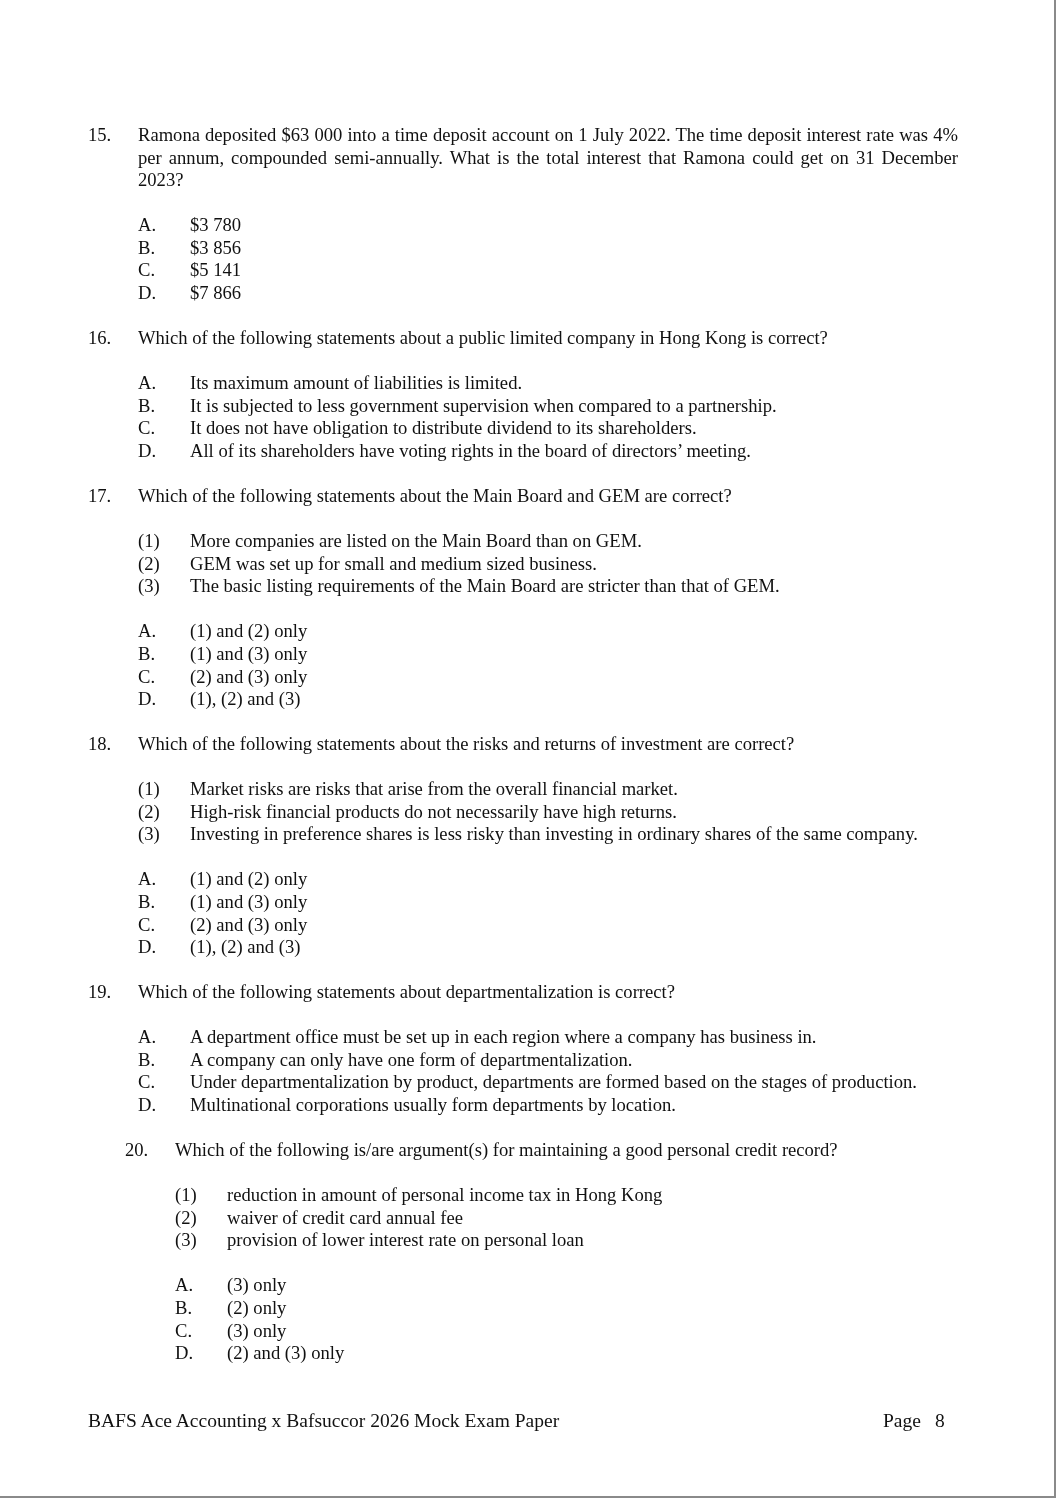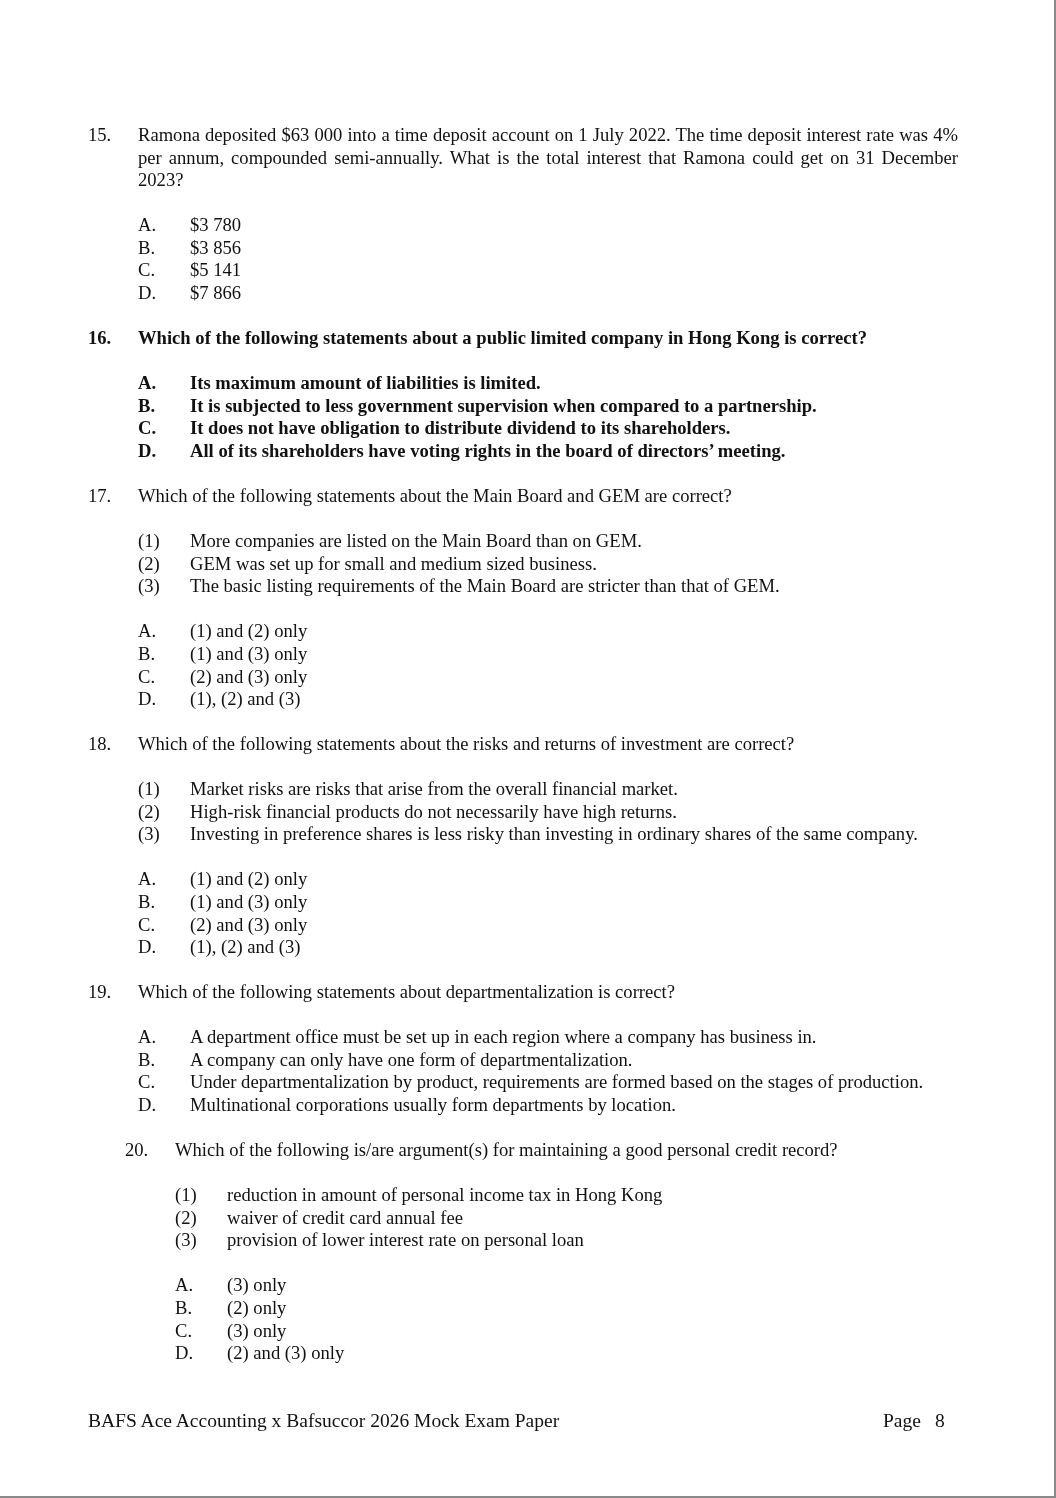--- a/index.html
+++ b/index.html
@@ -47,21 +47,21 @@
           <span class="lbl">C.</span>
           <span class="txt">$5 141</span>
         </div>
       <div class="row">
           <span class="lbl">D.</span>
           <span class="txt">$7 866</span>
         </div>
     </div>
   </div>
 
-  <div class="q" style="top:327px;font-weight:bold;">
+  <div class="q" style="top:327px;">
     <div class="qnum">16.</div>
     <div class="qtext">Which of the following statements about a public limited company in Hong Kong is correct?</div>
     <div class="list">
       <div class="row">
           <span class="lbl">A.</span>
           <span class="txt">Its maximum amount of liabilities is limited.</span>
         </div>
       <div class="row">
           <span class="lbl">B.</span>
           <span class="txt">It is subjected to less government supervision when compared to a partnership.</span>
@@ -158,21 +158,21 @@
       <div class="row">
           <span class="lbl">A.</span>
           <span class="txt">A department office must be set up in each region where a company has business in.</span>
         </div>
       <div class="row">
           <span class="lbl">B.</span>
           <span class="txt">A company can only have one form of departmentalization.</span>
         </div>
       <div class="row">
           <span class="lbl">C.</span>
-          <span class="txt">Under departmentalization by product, requirements are formed based on the stages of production.</span>
+          <span class="txt">Under departmentalization by product, departments are formed based on the stages of production.</span>
         </div>
       <div class="row">
           <span class="lbl">D.</span>
           <span class="txt">Multinational corporations usually form departments by location.</span>
         </div>
     </div>
   </div>
 
   <div class="q" style="top:1139px;margin-left:37px;">
     <div class="qnum">20.</div>

